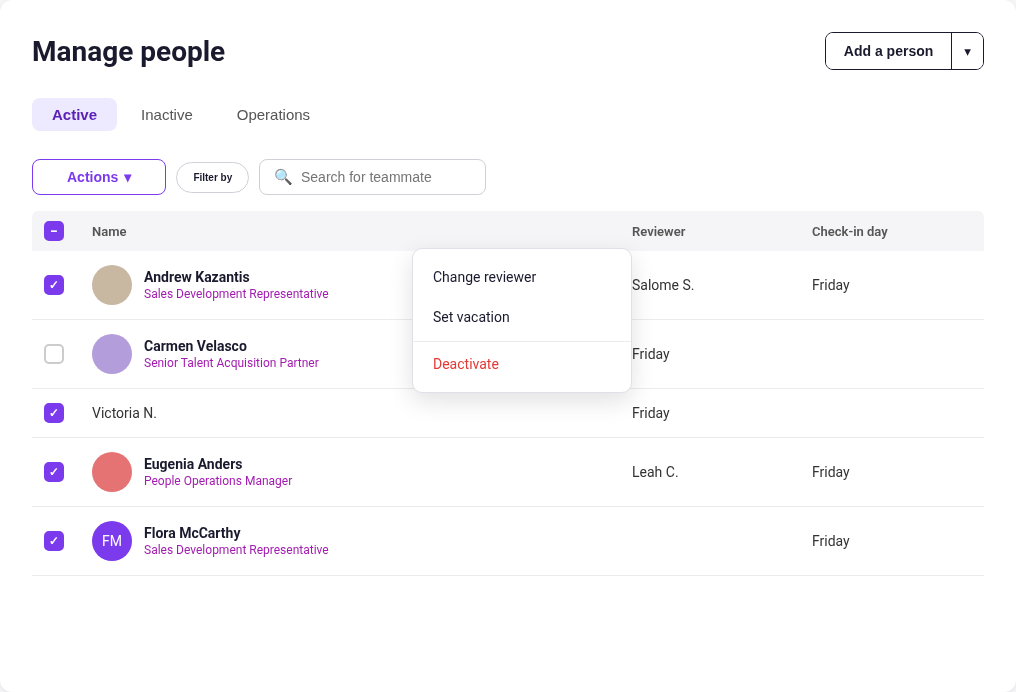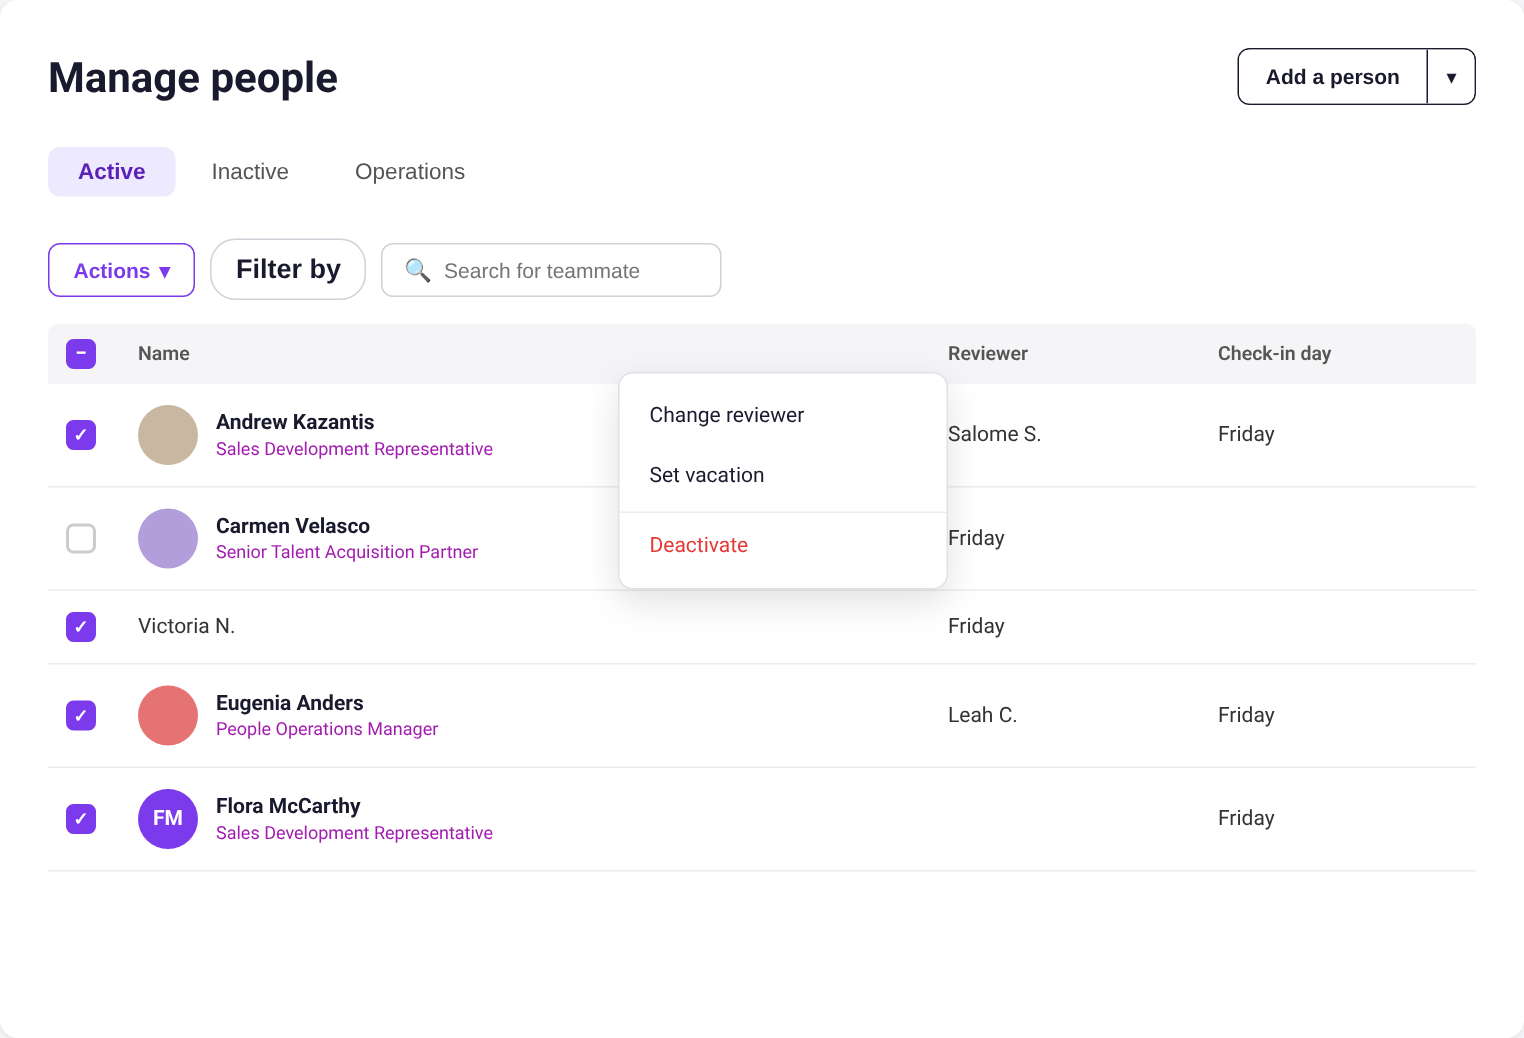--- a/index.html
+++ b/index.html
@@ -98,33 +98,33 @@
       align-items: center;
     }
     .actions-btn {
       display: flex;
       align-items: center;
       gap: 6px;
       background: #fff;
       border: 1.5px solid #7c3aed;
       color: #7c3aed;
       border-radius: 8px;
-      padding: 9px 16px;
+      padding: 9px 34px;
       font-size: 14px;
       font-weight: 600;
       cursor: pointer;
       position: relative;
     }
     .filter-btn {
       background: #fff;
       border: 1.5px solid #d0d0d8;
       color: #1a1a2e;
       border-radius: 17px;
       padding: 9px 16px;
-      font-size: 18px;
+      font-size: 10px;
       font-weight: 600;
       cursor: pointer;
     }
     .search-box {
       display: flex;
       align-items: center;
       border: 1.5px solid #d0d0d8;
       border-radius: 8px;
       padding: 8px 14px;
       gap: 8px;
@@ -172,21 +172,21 @@
     }
     .avatar {
       width: 40px;
       height: 40px;
       border-radius: 50%;
       overflow: hidden;
       flex-shrink: 0;
       display: flex;
       align-items: center;
       justify-content: center;
-      font-weight: 700;
+      font-weight: 400;
       font-size: 14px;
     }
     .person-name {
       font-size: 14px;
       font-weight: 700;
       color: #1a1a2e;
     }
     .person-role {
       font-size: 12px;
       color: #a21caf;

